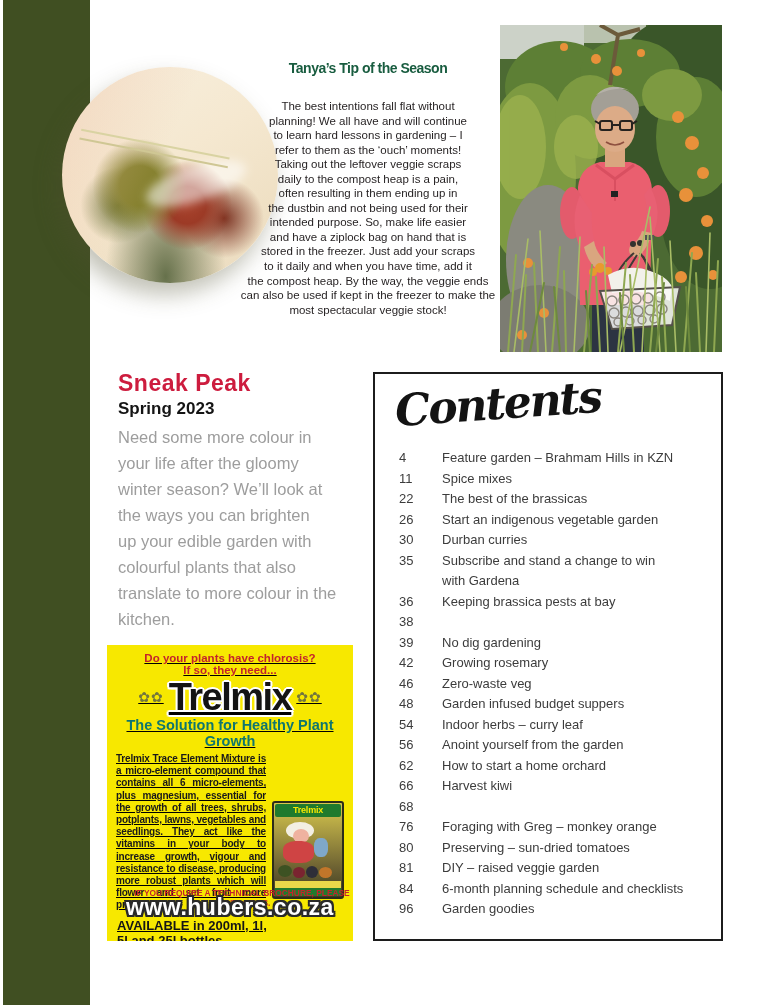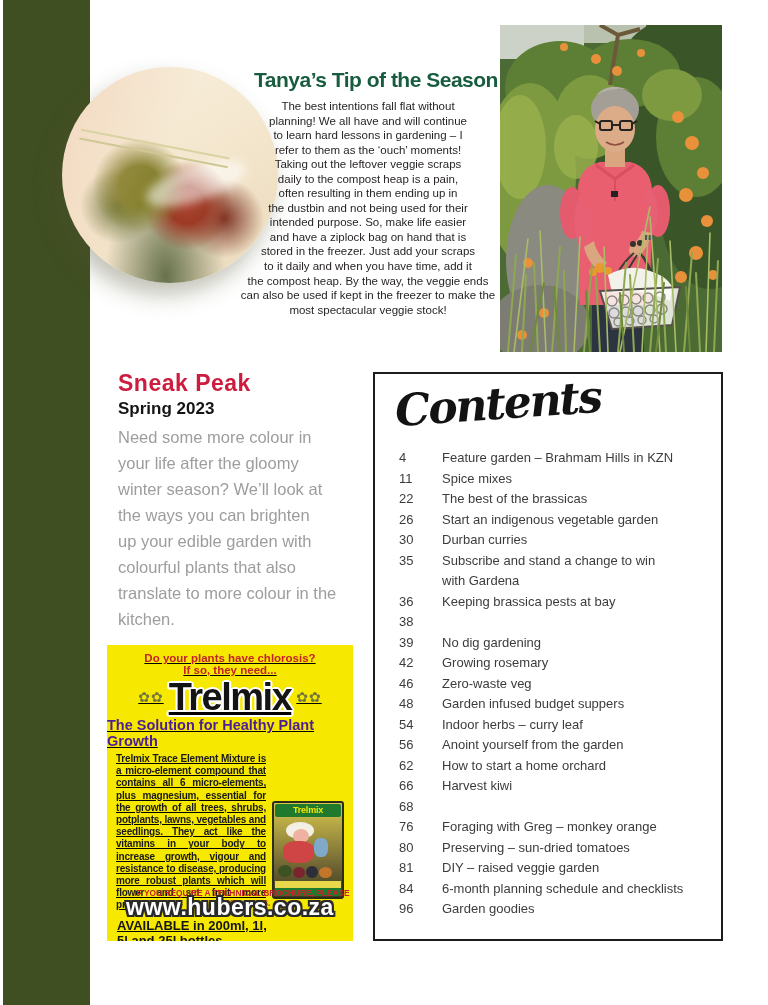--- a/index.html
+++ b/index.html
@@ -20,22 +20,22 @@
       radial-gradient(circle at 75% 70%, #7c3322 0%, rgba(124,51,34,0) 18%),
       radial-gradient(ellipse at 48% 97%, #66714b 0%, rgba(102,113,75,0) 38%),
       linear-gradient(150deg, #f8f0e0 0%, #f5e8d0 45%, #efe0c4 75%, #eadbc0 100%);
   }
   .seal-line { position:absolute; left:8%; top:35%; width:70%; height:7px;
     border-top:2px solid #d9d3a2; border-bottom:2px solid #cfc794; transform:rotate(11deg); }
   .bag-highlight { position:absolute; left:38%; top:46%; width:48%; height:16%;
     background:rgba(255,255,255,.55); transform:rotate(-18deg); filter:blur(5px); border-radius:50%; }
 
   
-  .tip-title { position:absolute; left:218px; top:60px; width:300px; margin:8px; text-align:center;
-    font-size:21px; font-weight:bold; letter-spacing:-.5px; color:#185c3f; }
+  .tip-title { position:absolute; left:218px; top:60px; width:300px; margin:0; text-align:center;
+    font-size:14px; font-weight:bold; letter-spacing:-.5px; color:#185c3f; }
   .tip-body { position:absolute; left:218px; top:99px; width:300px; text-align:center;
     font-size:11.5px; line-height:14.55px; color:#231f20; white-space:pre-line; }
 
   
   .tanya-photo { position:absolute; left:500px; top:25px; width:222px; height:327px; overflow:hidden; }
 
   
   .sneak-title { position:absolute; left:118px; top:370px; margin:0; font-size:23px; font-weight:bold;
     letter-spacing:.5px; color:#cd1c3e;text-align:right; }
   .sneak-sub { position:absolute; left:118px; top:399px; margin:0; font-size:17px; font-weight:bold; color:#141414; }
@@ -44,21 +44,21 @@
 
   
   .ad { position:absolute; left:107px; top:645px; width:246px; height:296px; background:#f7e800; overflow:hidden;text-decoration:underline; }
   .ad-line1, .ad-line2 { text-align:center; font-size:11.5px; font-weight:bold; color:#c4232b; }
   .ad-line1 { margin-top:7px; }
   .ad-brand-row { display:flex; align-items:center; justify-content:center; gap:5px; margin-top:-1px; height:44px; }
   .flowers { font-size:14px; color:#73763d; letter-spacing:1px; line-height:14px; }
   .brand { font-size:38px; font-weight:bold; color:#141414; letter-spacing:-1.5px; line-height:40px;
     text-shadow:-2px 0 0 #fff,2px 0 0 #fff,0 -2px 0 #fff,0 2px 0 #fff,
       -1.5px -1.5px 0 #fff,1.5px -1.5px 0 #fff,-1.5px 1.5px 0 #fff,1.5px 1.5px 0 #fff; }
-  .ad-tagline { text-align:left; font-size:14.5px; font-weight:bold; color:#4c1d95; margin-top:-2px; }
+  .ad-tagline { text-align:center; font-size:14.5px; font-weight:bold; color:#0f766e; margin-top:-2px; }
   .ad-body-wrap { padding:4px 9px 0 9px; font-size:10px; line-height:12.2px; font-weight:bold;
     color:#191919; text-align:justify; letter-spacing:-.2px; }
   .pkg-float { float:right; width:72px; height:98px; margin:48px 0 2px 6px; position:relative; }
   .pkg { position:absolute; inset:0; background:linear-gradient(#d8c84e, #6b6032 70%, #3c3c20);
     border:2px solid #2c2c1a; border-radius:3px; overflow:hidden; }
   .pkg-band { position:absolute; top:1px; left:1px; right:1px; height:13px; background:#1f7a2d;
     color:#f7e800; font-size:9px; font-weight:bold; text-align:center; line-height:13px; border-radius:2px; }
   .pkg-hair { position:absolute; left:12px; top:19px; width:28px; height:17px; background:#f3efe2; border-radius:50%; }
   .pkg-face { position:absolute; left:19px; top:26px; width:16px; height:14px; background:#efb2a0; border-radius:50%; }
   .pkg-body2 { position:absolute; left:9px; top:38px; width:31px; height:22px; background:#cf4444; border-radius:40%; }

